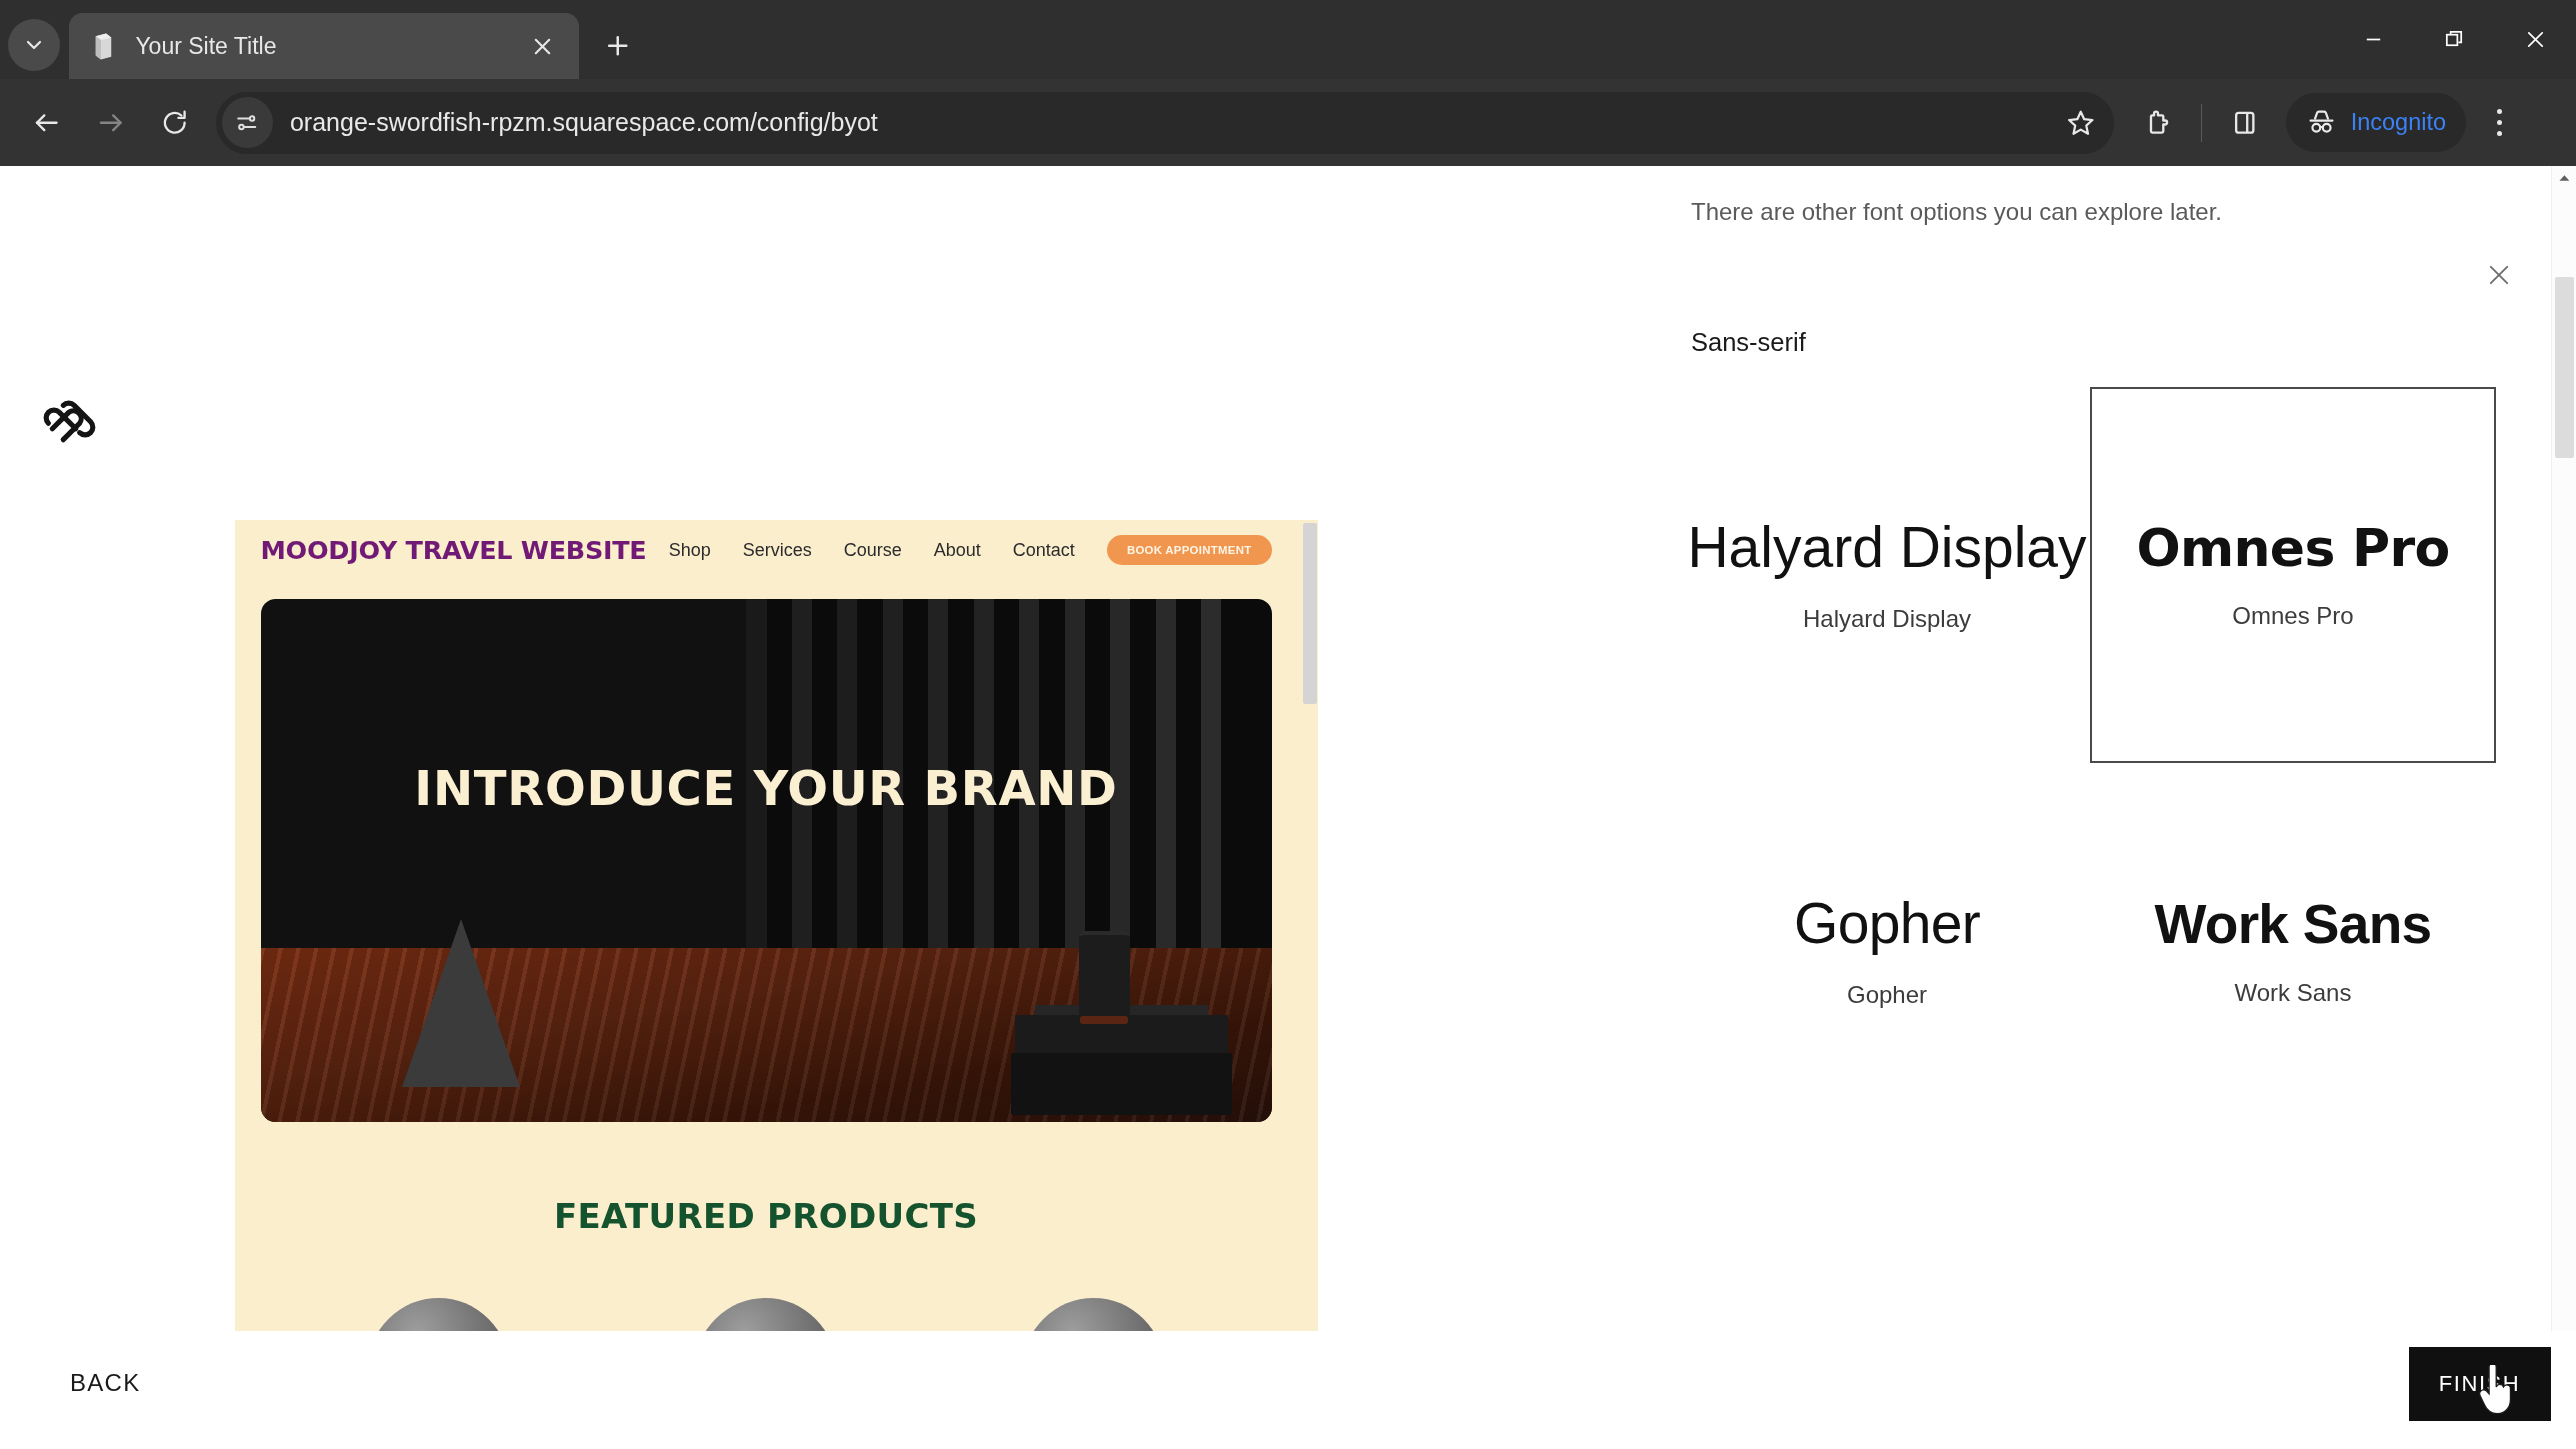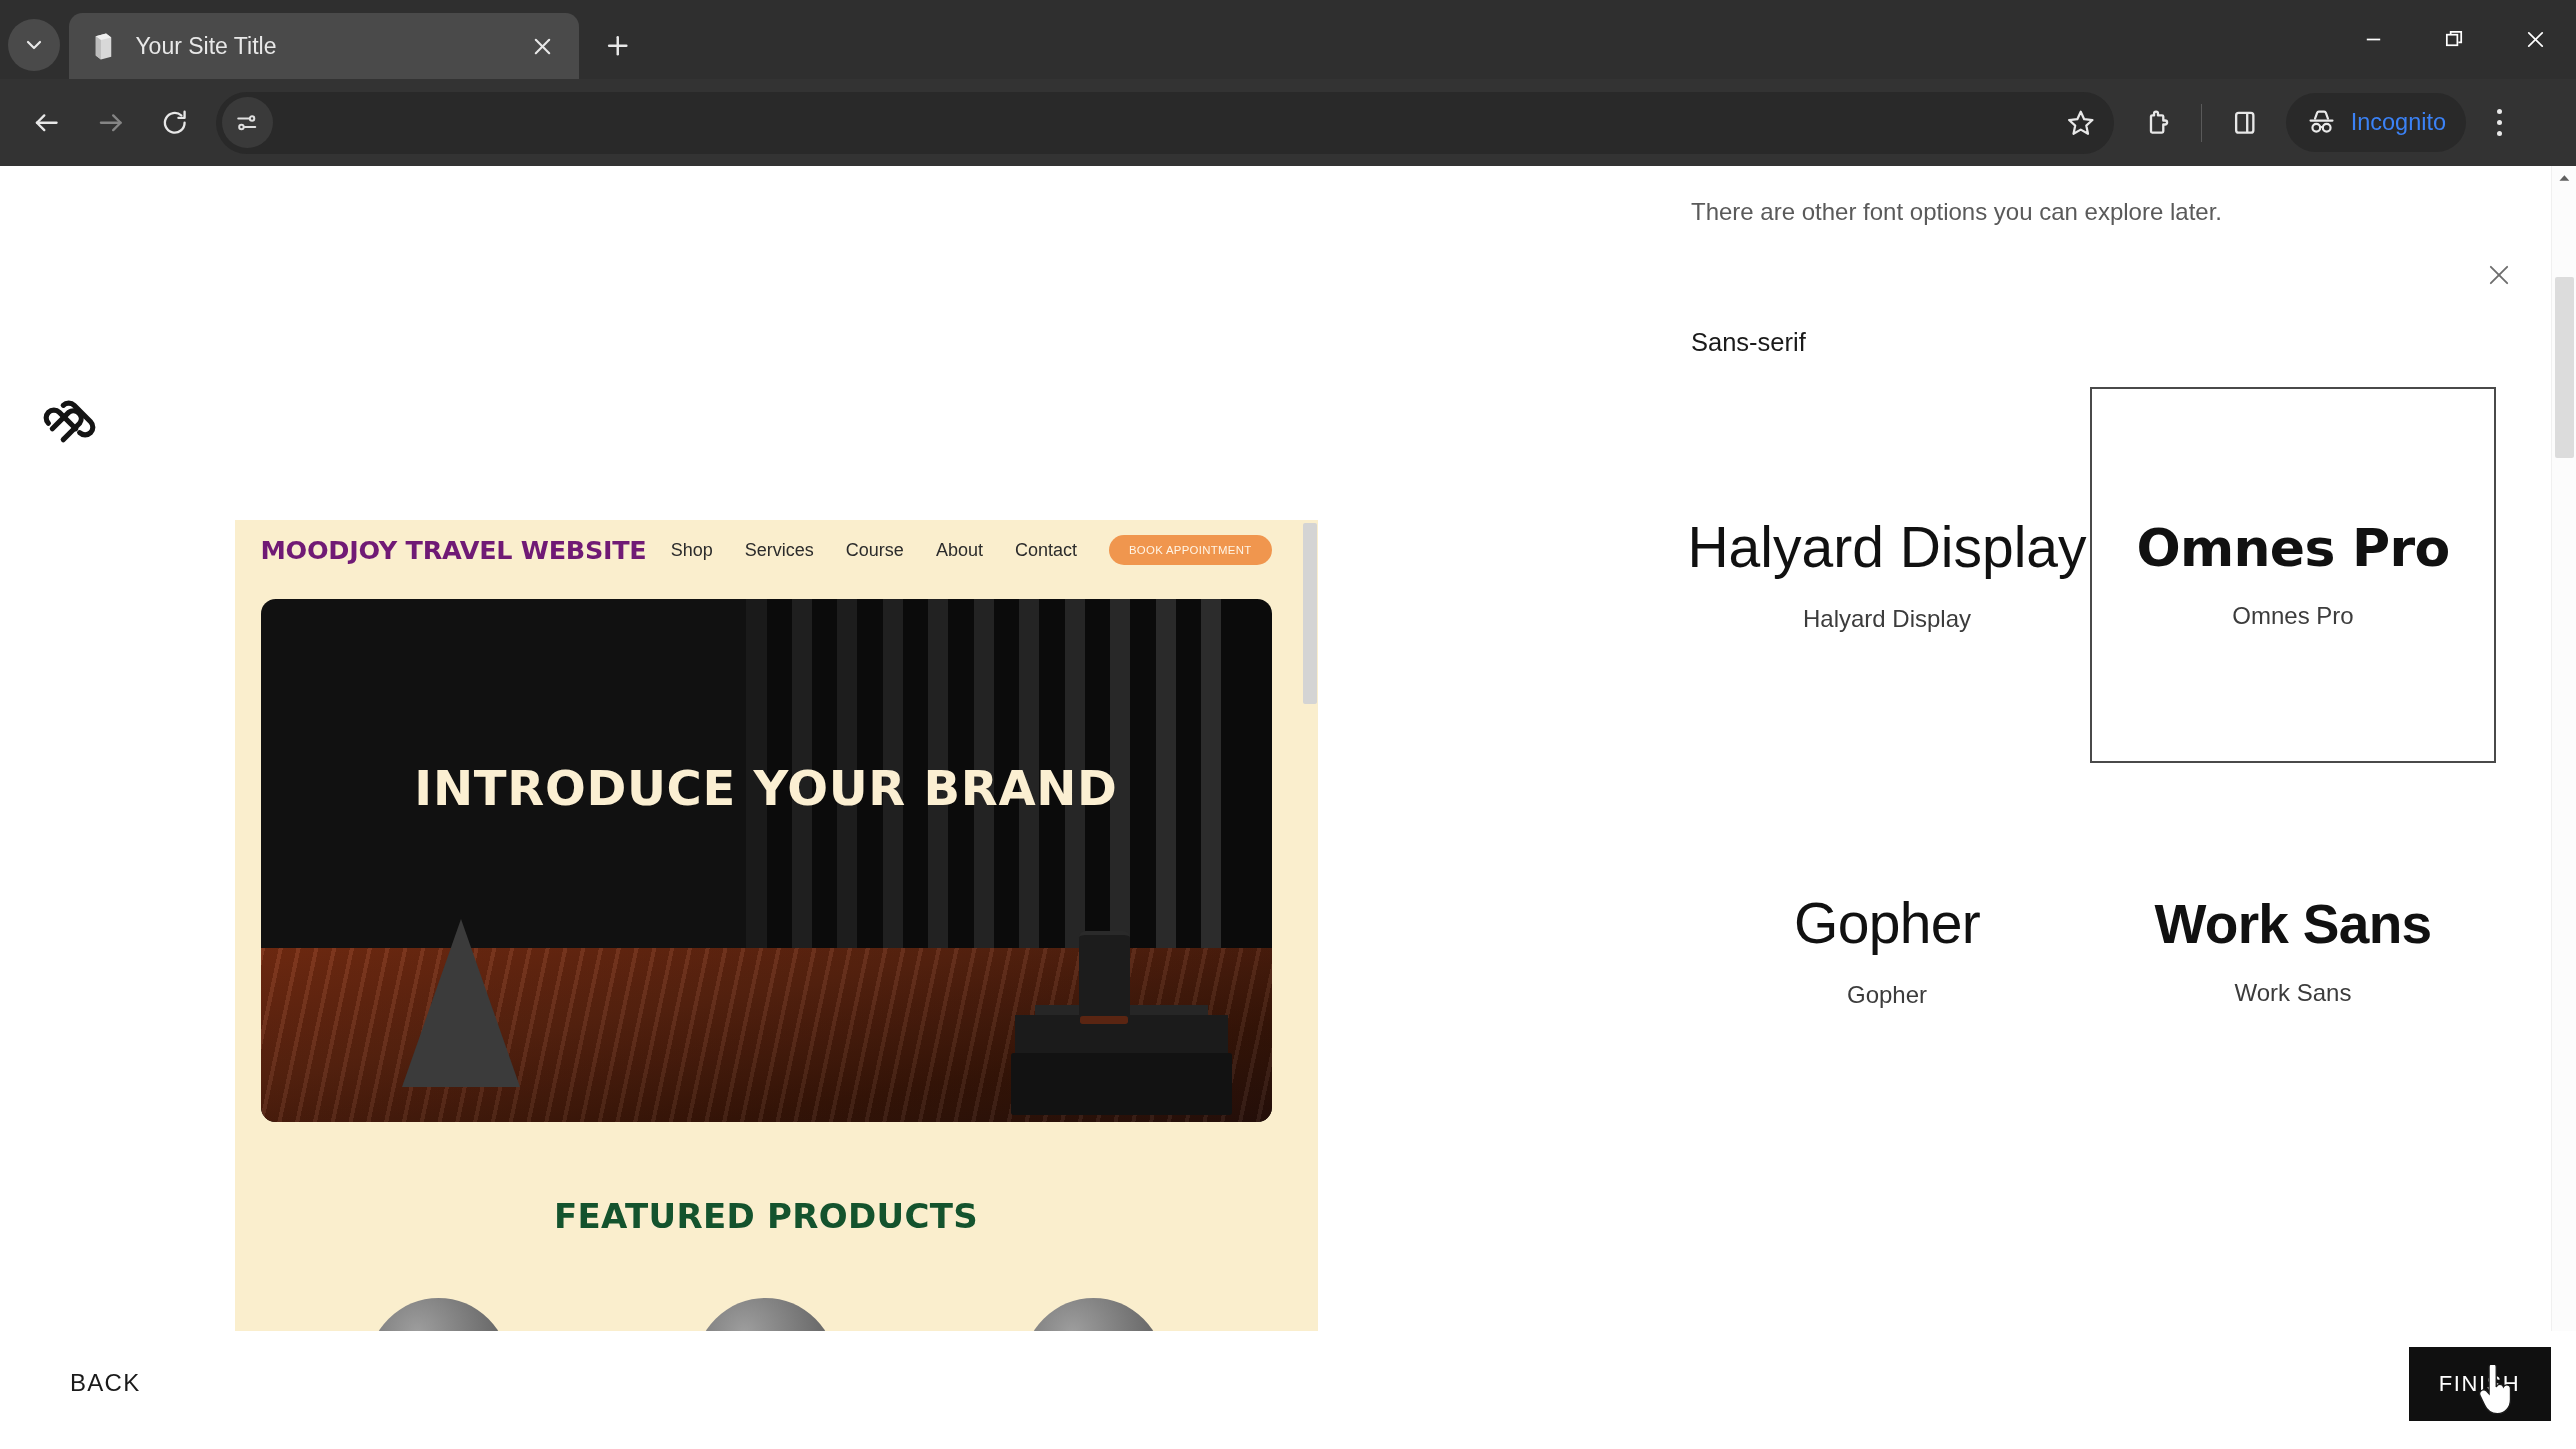--- a/index.html
+++ b/index.html
@@ -148,21 +148,21 @@
     font-family: "DejaVu Sans", sans-serif;
     font-weight: 700; font-size: 25.5px; letter-spacing: -0.3px;
     color: #701a75; white-space: nowrap;
   }
   .site-nav { margin-left: auto; display: flex; align-items: center; gap: 32px; }
   .site-nav a {
     font-size: 18px; color: #2b2b2b; text-decoration: none; white-space: nowrap;
   }
   .site-cta {
     background: #f0964e; color: #fff5e6; border-radius: 670px;
-    padding: 9.4px 20px; font-size: 11.4px; font-weight: 400; letter-spacing: 0.3px;
+    padding: 9.4px 20px; font-size: 11.4px; font-weight: 700; letter-spacing: 0.3px;
     white-space: nowrap;
   }
 
   .hero {
     margin: 19px 25.5px 0 25.5px; height: 523px; border-radius: 14.8px;
     position: relative; overflow: hidden;
     background:
       linear-gradient(to right,
         #111 0%, #111 48%,
         #1a1a1a 48%, #1a1a1a 50%,
@@ -418,20 +418,21 @@
 
     <div class="omnibox">
       <span class="omni-lock">
         <svg viewBox="0 0 24 24" fill="none" stroke="#e0e0e0" stroke-width="1.9" stroke-linecap="round">
           <line x1="4" y1="8" x2="14" y2="8"></line>
             <circle cx="17" cy="8" r="2.1"></circle>
           <line x1="10" y1="16" x2="20" y2="16"></line>
             <circle cx="7" cy="16" r="2.1"></circle>
         </svg>
       </span>
+      <span class="omni-url">orange-swordfish-rpzm.squarespace.com/config/byot</span>
       <span class="omni-star">
         <svg viewBox="0 0 24 24" fill="none" stroke="#e8e8e8" stroke-width="1.8" stroke-linejoin="round">
           <polygon points="12 3 14.8 9.1 21.5 9.8 16.5 14.3 17.9 21 12 17.6 6.1 21 7.5 14.3 2.5 9.8 9.2 9.1"></polygon>
         </svg>
       </span>
     </div>
 
     <div class="tb-icon">
       <svg viewBox="0 0 24 24" fill="none" stroke="#e8e8e8" stroke-width="1.9" stroke-linejoin="round">
         <path d="M9 4.5a1.6 1.6 0 0 1 3.2 0V6h3.3a1 1 0 0 1 1 1v3.2h1.5a1.6 1.6 0 1 1 0 3.2H16.5V19a1 1 0 0 1-1 1H7.5a1 1 0 0 1-1-1V7a1 1 0 0 1 1-1H9Z"></path>

